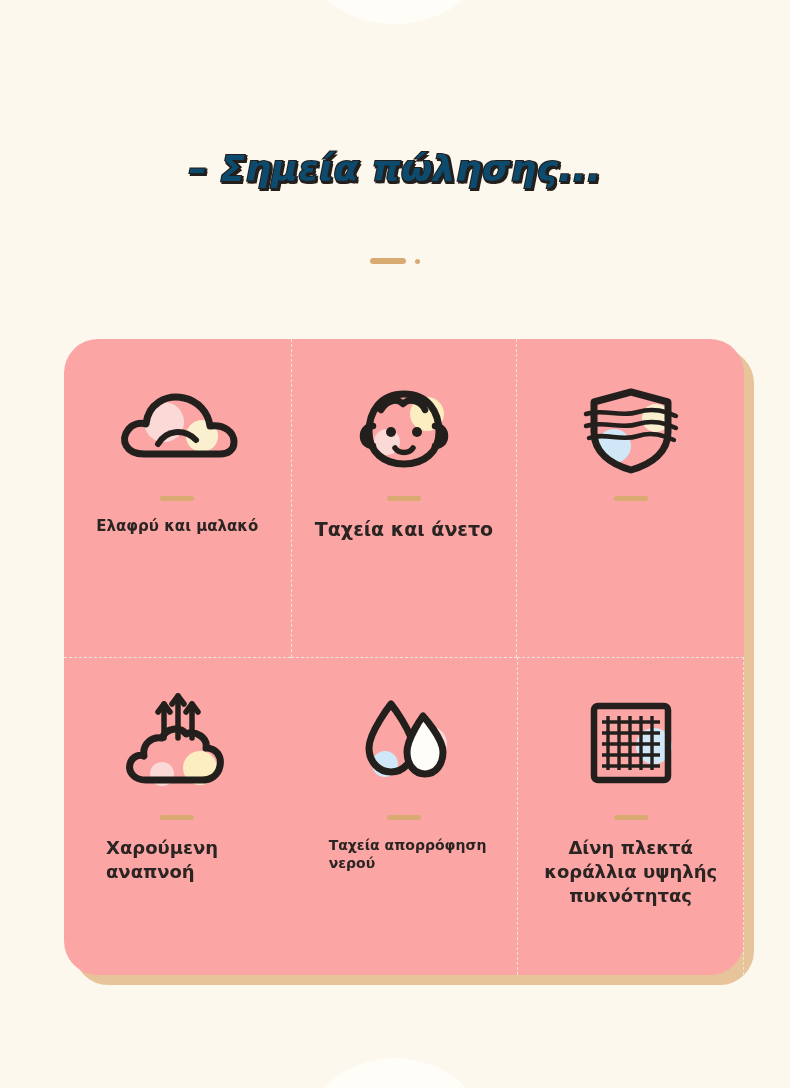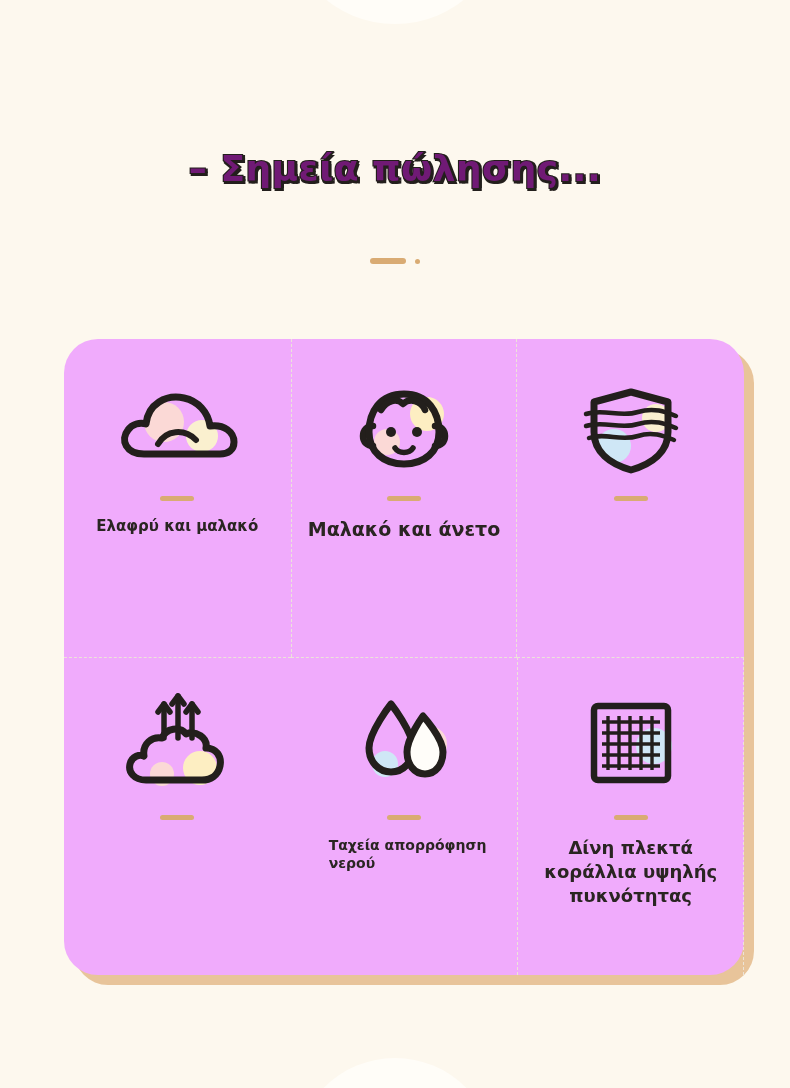--- a/index.html
+++ b/index.html
@@ -42,23 +42,24 @@
     position: absolute;
     top: 148px;
     left: 0;
     width: 100%;
     text-align: center;
   }
   .heading {
     display: inline-block;
     font-family: "DejaVu Sans", sans-serif;
     font-weight: bold;
+    font-style: italic;
     font-size: 36px;
     letter-spacing: 0.5px;
-    color: #701a75;
+    color: #0c4a6e;
     -webkit-text-stroke: 2.2px #231f1c;
     paint-order: stroke fill;
     text-shadow:
        3px 3px 0 #231f1c,
        3px 0 0 #231f1c,
        0 3px 0 #231f1c;
   }
 
   
   .divider {
@@ -94,21 +95,21 @@
     border-radius: 34px;
     background: #e8c49a;
   }
   .card {
     position: absolute;
     left: 64px;
     top: 339px;
     width: 680px;
     height: 636px;
     border-radius: 34px;
-    background: #f0abfc;
+    background: #fca5a5;
   }
 
   .grid {
     position: absolute;
     inset: 0;
     display: grid;
     grid-template-columns: 1fr 1fr 1fr;
     grid-template-rows: 1fr 1fr;
   }
   .cell {
@@ -197,21 +198,21 @@
           <path d="M44 56 C38 56 34 60 34 66 C34 72 38 76 44 76" fill="none" stroke="#231f1c" stroke-width="6.5" stroke-linecap="round"></path>
           <path d="M106 56 C112 56 116 60 116 66 C116 72 112 76 106 76" fill="none" stroke="#231f1c" stroke-width="6.5" stroke-linecap="round"></path>
           <path d="M75 24 C99 24 110 42 110 62 C110 82 95 94 75 94 C55 94 40 82 40 62 C40 42 51 24 75 24 Z" fill="none" stroke="#231f1c" stroke-width="7" stroke-linejoin="round"></path>
           <path d="M52 40 C58 30 68 28 74 34 C80 28 92 30 96 40" fill="none" stroke="#231f1c" stroke-width="6.5" stroke-linecap="round" stroke-linejoin="round"></path>
           <circle cx="62" cy="62" r="5" fill="#231f1c"></circle>
           <circle cx="88" cy="62" r="5" fill="#231f1c"></circle>
           <path d="M66 78 C70 84 80 84 84 78" fill="none" stroke="#231f1c" stroke-width="5.5" stroke-linecap="round"></path>
         </svg>
       </div>
       <div class="under-bar"></div>
-      <div class="cap s2">Μαλακό και άνετο</div>
+      <div class="cap s2">Ταχεία και άνετο</div>
     </div>
 
     <div class="cell">
       <div class="icon-box">
         <svg width="150" height="110" viewBox="0 0 150 110">
           <circle cx="58" cy="76" r="17" fill="#cfe7f6"></circle>
           <circle cx="100" cy="48" r="14" fill="#faf0cf"></circle>
           <path d="M75 22 L112 32 L112 62 C112 82 96 94 75 100 C54 94 38 82 38 62 L38 32 Z" fill="none" stroke="#231f1c" stroke-width="7" stroke-linejoin="round"></path>
           <path d="M30 44 C48 38 64 48 82 42 C98 37 110 42 120 46" fill="none" stroke="#231f1c" stroke-width="4.5" stroke-linecap="round"></path>
           <path d="M30 56 C48 50 64 60 82 54 C98 49 110 54 120 58" fill="none" stroke="#231f1c" stroke-width="4.5" stroke-linecap="round"></path>
@@ -229,20 +230,21 @@
           <path d="M62 20 L62 54" stroke="#231f1c" stroke-width="5.5" stroke-linecap="round"></path>
           <path d="M56 28 L62 20 L68 28" fill="none" stroke="#231f1c" stroke-width="5.5" stroke-linecap="round" stroke-linejoin="round"></path>
           <path d="M76 12 L76 54" stroke="#231f1c" stroke-width="5.5" stroke-linecap="round"></path>
           <path d="M70 20 L76 12 L82 20" fill="none" stroke="#231f1c" stroke-width="5.5" stroke-linecap="round" stroke-linejoin="round"></path>
           <path d="M90 20 L90 54" stroke="#231f1c" stroke-width="5.5" stroke-linecap="round"></path>
           <path d="M84 28 L90 20 L96 28" fill="none" stroke="#231f1c" stroke-width="5.5" stroke-linecap="round" stroke-linejoin="round"></path>
           <path d="M44 96 C32 96 26 88 28 80 C30 72 38 70 42 72 C40 60 50 52 60 54 C64 44 78 42 84 50 C94 46 106 54 104 64 C114 64 120 72 118 82 C116 92 108 96 100 96 Z" fill="none" stroke="#231f1c" stroke-width="7" stroke-linejoin="round" stroke-linecap="round"></path>
         </svg>
       </div>
       <div class="under-bar"></div>
+      <div class="cap s4">Χαρούμενη αναπνοή</div>
     </div>
 
     <div class="cell row-bot">
       <div class="icon-box">
         <svg width="150" height="115" viewBox="0 0 150 115">
           <circle cx="100" cy="58" r="18" fill="#fbd9d6"></circle>
           <circle cx="56" cy="78" r="13" fill="#cfe7f6"></circle>
           <path d="M62 18 C62 18 40 46 40 62 C40 76 50 86 62 86 C74 86 84 76 84 62 C84 46 62 18 62 18 Z" fill="none" stroke="#231f1c" stroke-width="7" stroke-linejoin="round"></path>
           <path d="M94 30 C94 30 78 52 78 66 C78 78 85 88 96 88 C107 88 114 78 114 66 C114 52 94 30 94 30 Z" fill="#fffdf9" stroke="#231f1c" stroke-width="7" stroke-linejoin="round"></path>
         </svg>

